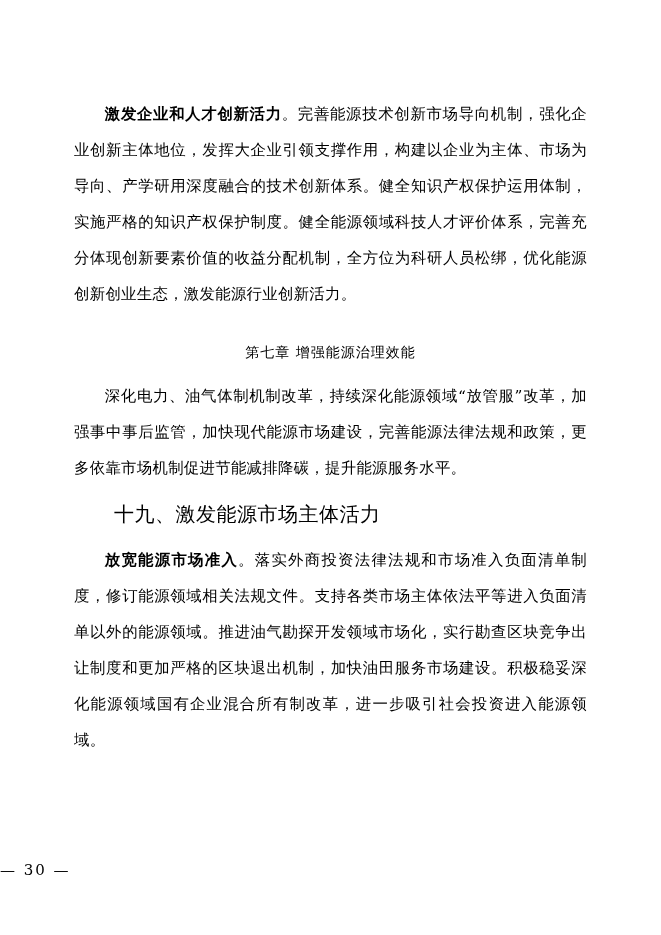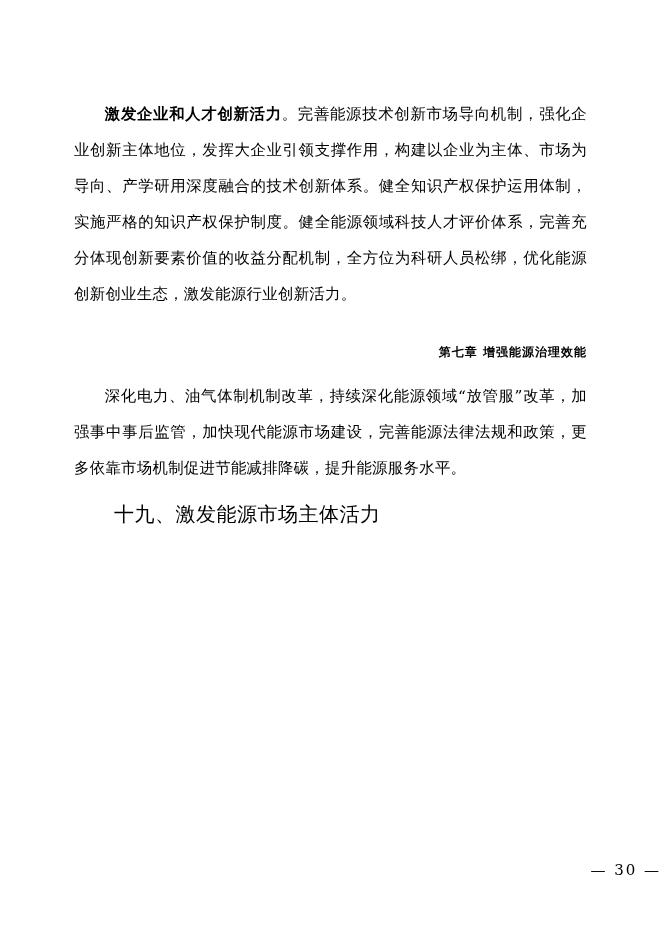--- a/index.html
+++ b/index.html
@@ -27,23 +27,23 @@
     line-height: 36px;
     text-align: justify;
     text-justify: inter-ideograph;
     margin: 0;
     letter-spacing: 0.3px;
   }
   .indent-2 {
     text-indent: 2em;
   }
   .chapter-title {
-    font-size: 12px;
-    font-weight: bold;
-    text-align: right;
+    font-size: 14px;
+    font-weight: normal;
+    text-align: center;
     line-height: 36px;
     margin: 22px 0 8px 0;
     letter-spacing: 1px;
   }
   .section-title {
     font-size: 20px;
     font-weight: normal;
     line-height: 36px;
     margin: 10px 0 0 0;
     text-indent: 2em;
@@ -53,36 +53,39 @@
     font-weight: bold;
   }
   .block-gap {
     margin-top: 10px;
   }
   .page-number {
     position: absolute;
     left: 0;
     right: 0;
     bottom: 56px;
-    text-align: right;
+    text-align: left;
     font-size: 15px;
     letter-spacing: 2px;
   }
 </style>
 </head>
 <body>
 
 <div class="page">
 
   <p class="body-para indent-2">
     <span class="lead">激发企业和人才创新活力</span><span>。完善能源技术创新市场导向机制，强化企业创新主体地位，发挥大企业引领支撑作用，构建以企业为主体、市场为导向、产学研用深度融合的技术创新体系。健全知识产权保护运用体制，实施严格的知识产权保护制度。健全能源领域科技人才评价体系，完善充分体现创新要素价值的收益分配机制，全方位为科研人员松绑，优化能源创新创业生态，激发能源行业创新活力。</span>
   </p>
 
   <h2 class="chapter-title">第七章  增强能源治理效能</h2>
 
   <p class="body-para indent-2">深化电力、油气体制机制改革，持续深化能源领域“放管服”改革，加强事中事后监管，加快现代能源市场建设，完善能源法律法规和政策，更多依靠市场机制促进节能减排降碳，提升能源服务水平。</p>
 
   <h3 class="section-title">十九、激发能源市场主体活力</h3>
 
+  <p class="body-para indent-2 block-gap">
+    <span class="lead">放宽能源市场准入</span><span>。落实外商投资法律法规和市场准入负面清单制度，修订能源领域相关法规文件。支持各类市场主体依法平等进入负面清单以外的能源领域。推进油气勘探开发领域市场化，实行勘查区块竞争出让制度和更加严格的区块退出机制，加快油田服务市场建设。积极稳妥深化能源领域国有企业混合所有制改革，进一步吸引社会投资进入能源领域。</span>
+  </p>
 
 
   <div class="page-number">— 30 —</div>
 </div>
 
 </body></html>

